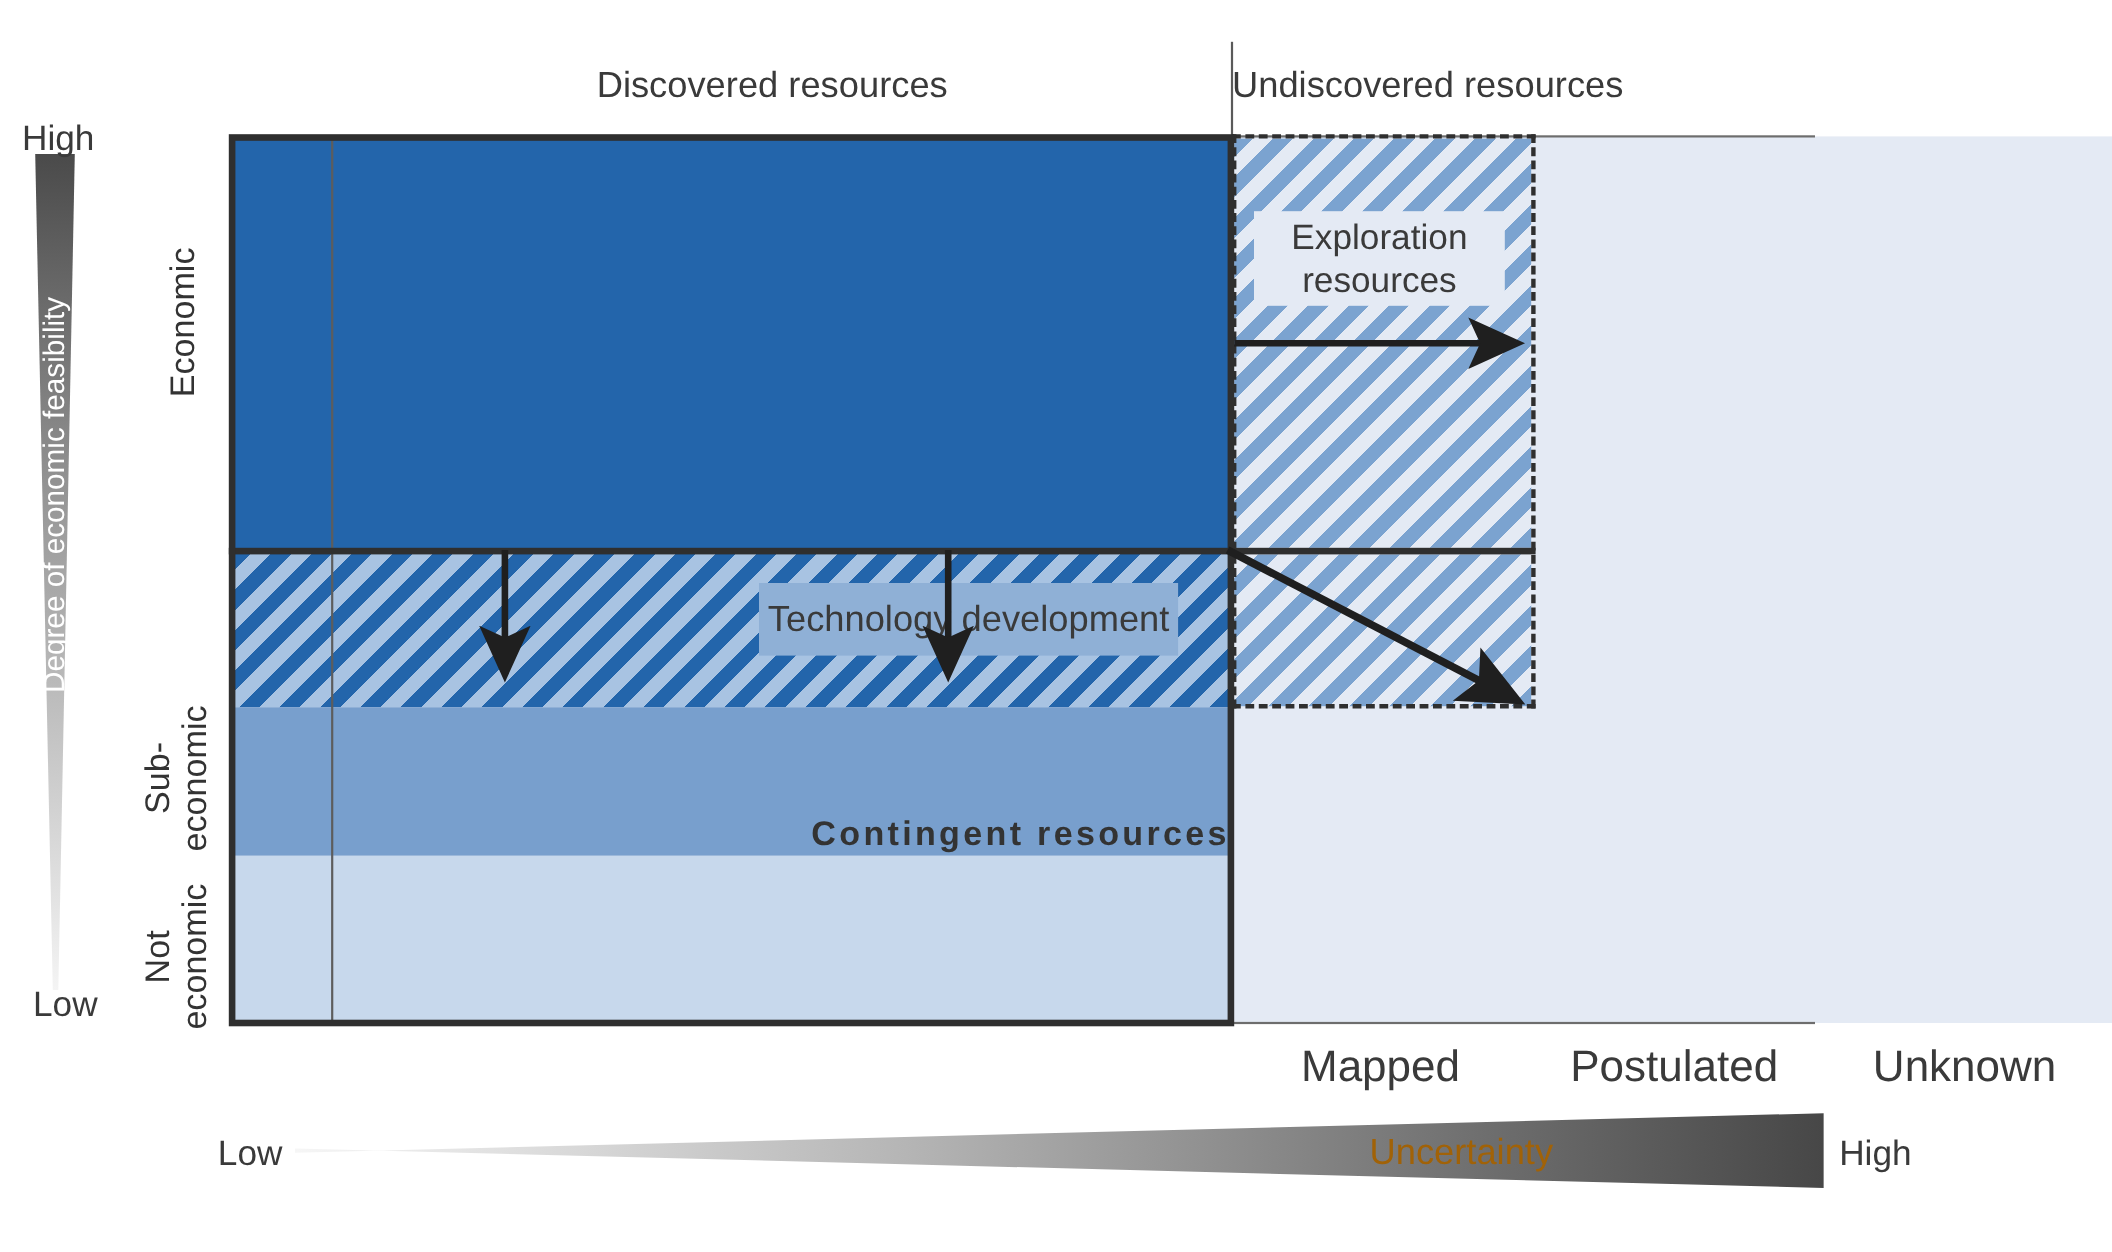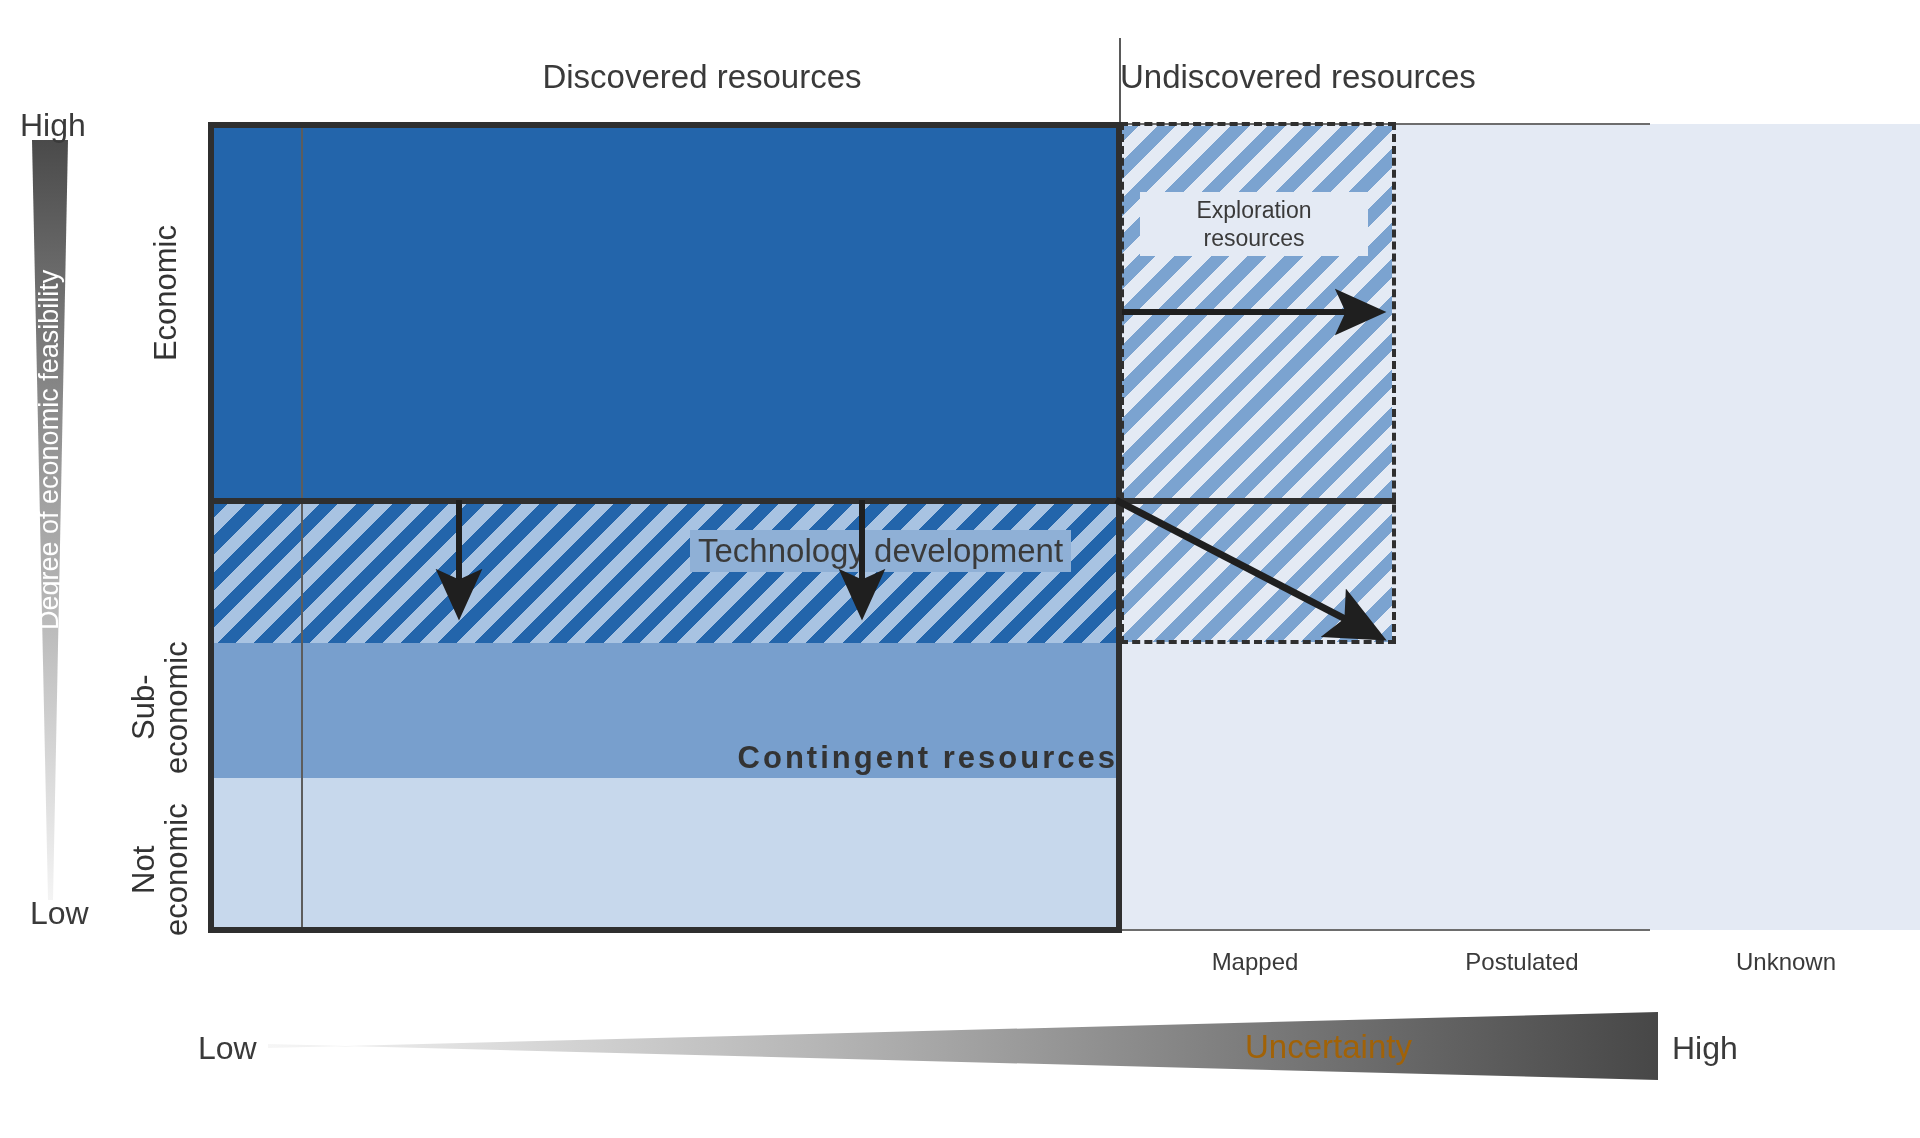--- a/index.html
+++ b/index.html
@@ -187,29 +187,29 @@
     font-size: 31px;
     font-weight: bold;
     letter-spacing: 3px;
   }
   #label-technology {
     position: absolute;
     left: 690px; top: 530px;
     font-size: 33px;
     color: #3a3a3a;
     background: #8fb0d6;
-    padding: 2px 8px;
+    padding: 14px 8px;
     white-space: nowrap;
   }
   #label-exploration {
     position: absolute;
     left: 1140px; top: 192px;
     width: 228px;
     text-align: center;
-    font-size: 23px;
+    font-size: 32px;
     line-height: 1.22;
     color: #3a3a3a;
     background: #e4eaf4;
     padding: 4px 6px;
     box-sizing: border-box;
   }
 
   
   #arrow-layer {
     position: absolute;
@@ -240,21 +240,21 @@
     position: absolute;
     left: 30px; top: 895px;
     font-size: 32px;
     color: #3a3a3a;
   }
 
   
   .xcat {
     position: absolute;
     top: 948px;
-    font-size: 24px;
+    font-size: 40px;
     color: #3a3a3a;
     text-align: center;
     white-space: nowrap;
   }
   #xcat-mapped { left: 1120px; width: 270px; }
   #xcat-postulated { left: 1392px; width: 260px; }
   #xcat-unknown { left: 1652px; width: 268px; }
 
   
   #lbl-uncertainty-low {

